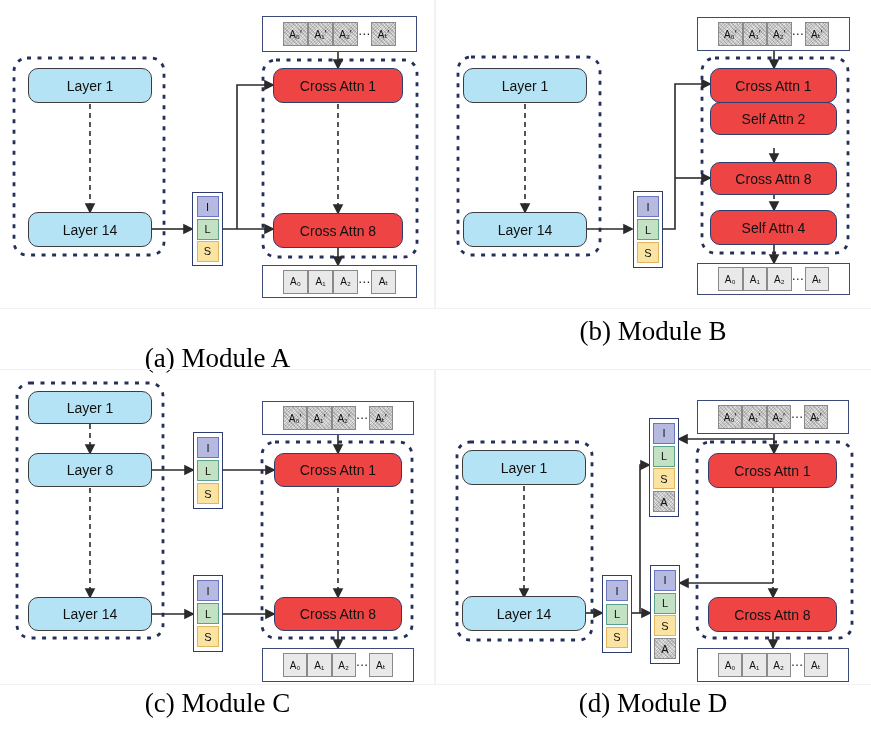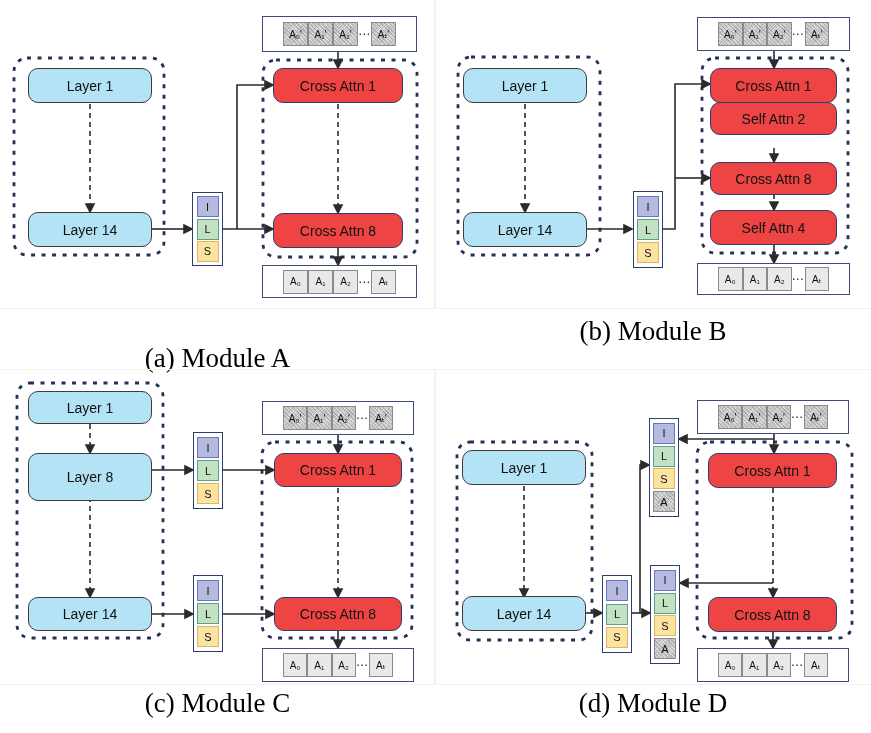--- a/index.html
+++ b/index.html
@@ -182,21 +182,21 @@
           <polygon points="274,244 266,240 266,248"></polygon>
         <line x1="338" y1="65" x2="338" y2="75"></line>
           <polygon points="338,83 334,75 342,75"></polygon>
         <line x1="338" y1="261" x2="338" y2="270"></line>
           <polygon points="338,278 334,270 342,270"></polygon>
       </g>
     </svg>
     <div class="node layer-node" style="left:28px;top:21px;width:124px;height:33px;">
         <span>Layer 1</span>
       </div>
-    <div class="node layer-node" style="left:28px;top:83px;width:124px;height:48px;">
+    <div class="node layer-node" style="left:28px;top:83px;width:124px;height:34px;">
         <span>Layer 8</span>
       </div>
     <div class="node layer-node" style="left:28px;top:227px;width:124px;height:34px;">
         <span>Layer 14</span>
       </div>
     <div class="stack" style="left:193px;top:62px;width:30px;height:77px;">
       <div class="cell cell-i">I</div>
       <div class="cell cell-l">L</div>
       <div class="cell cell-s">S</div>
     </div>

